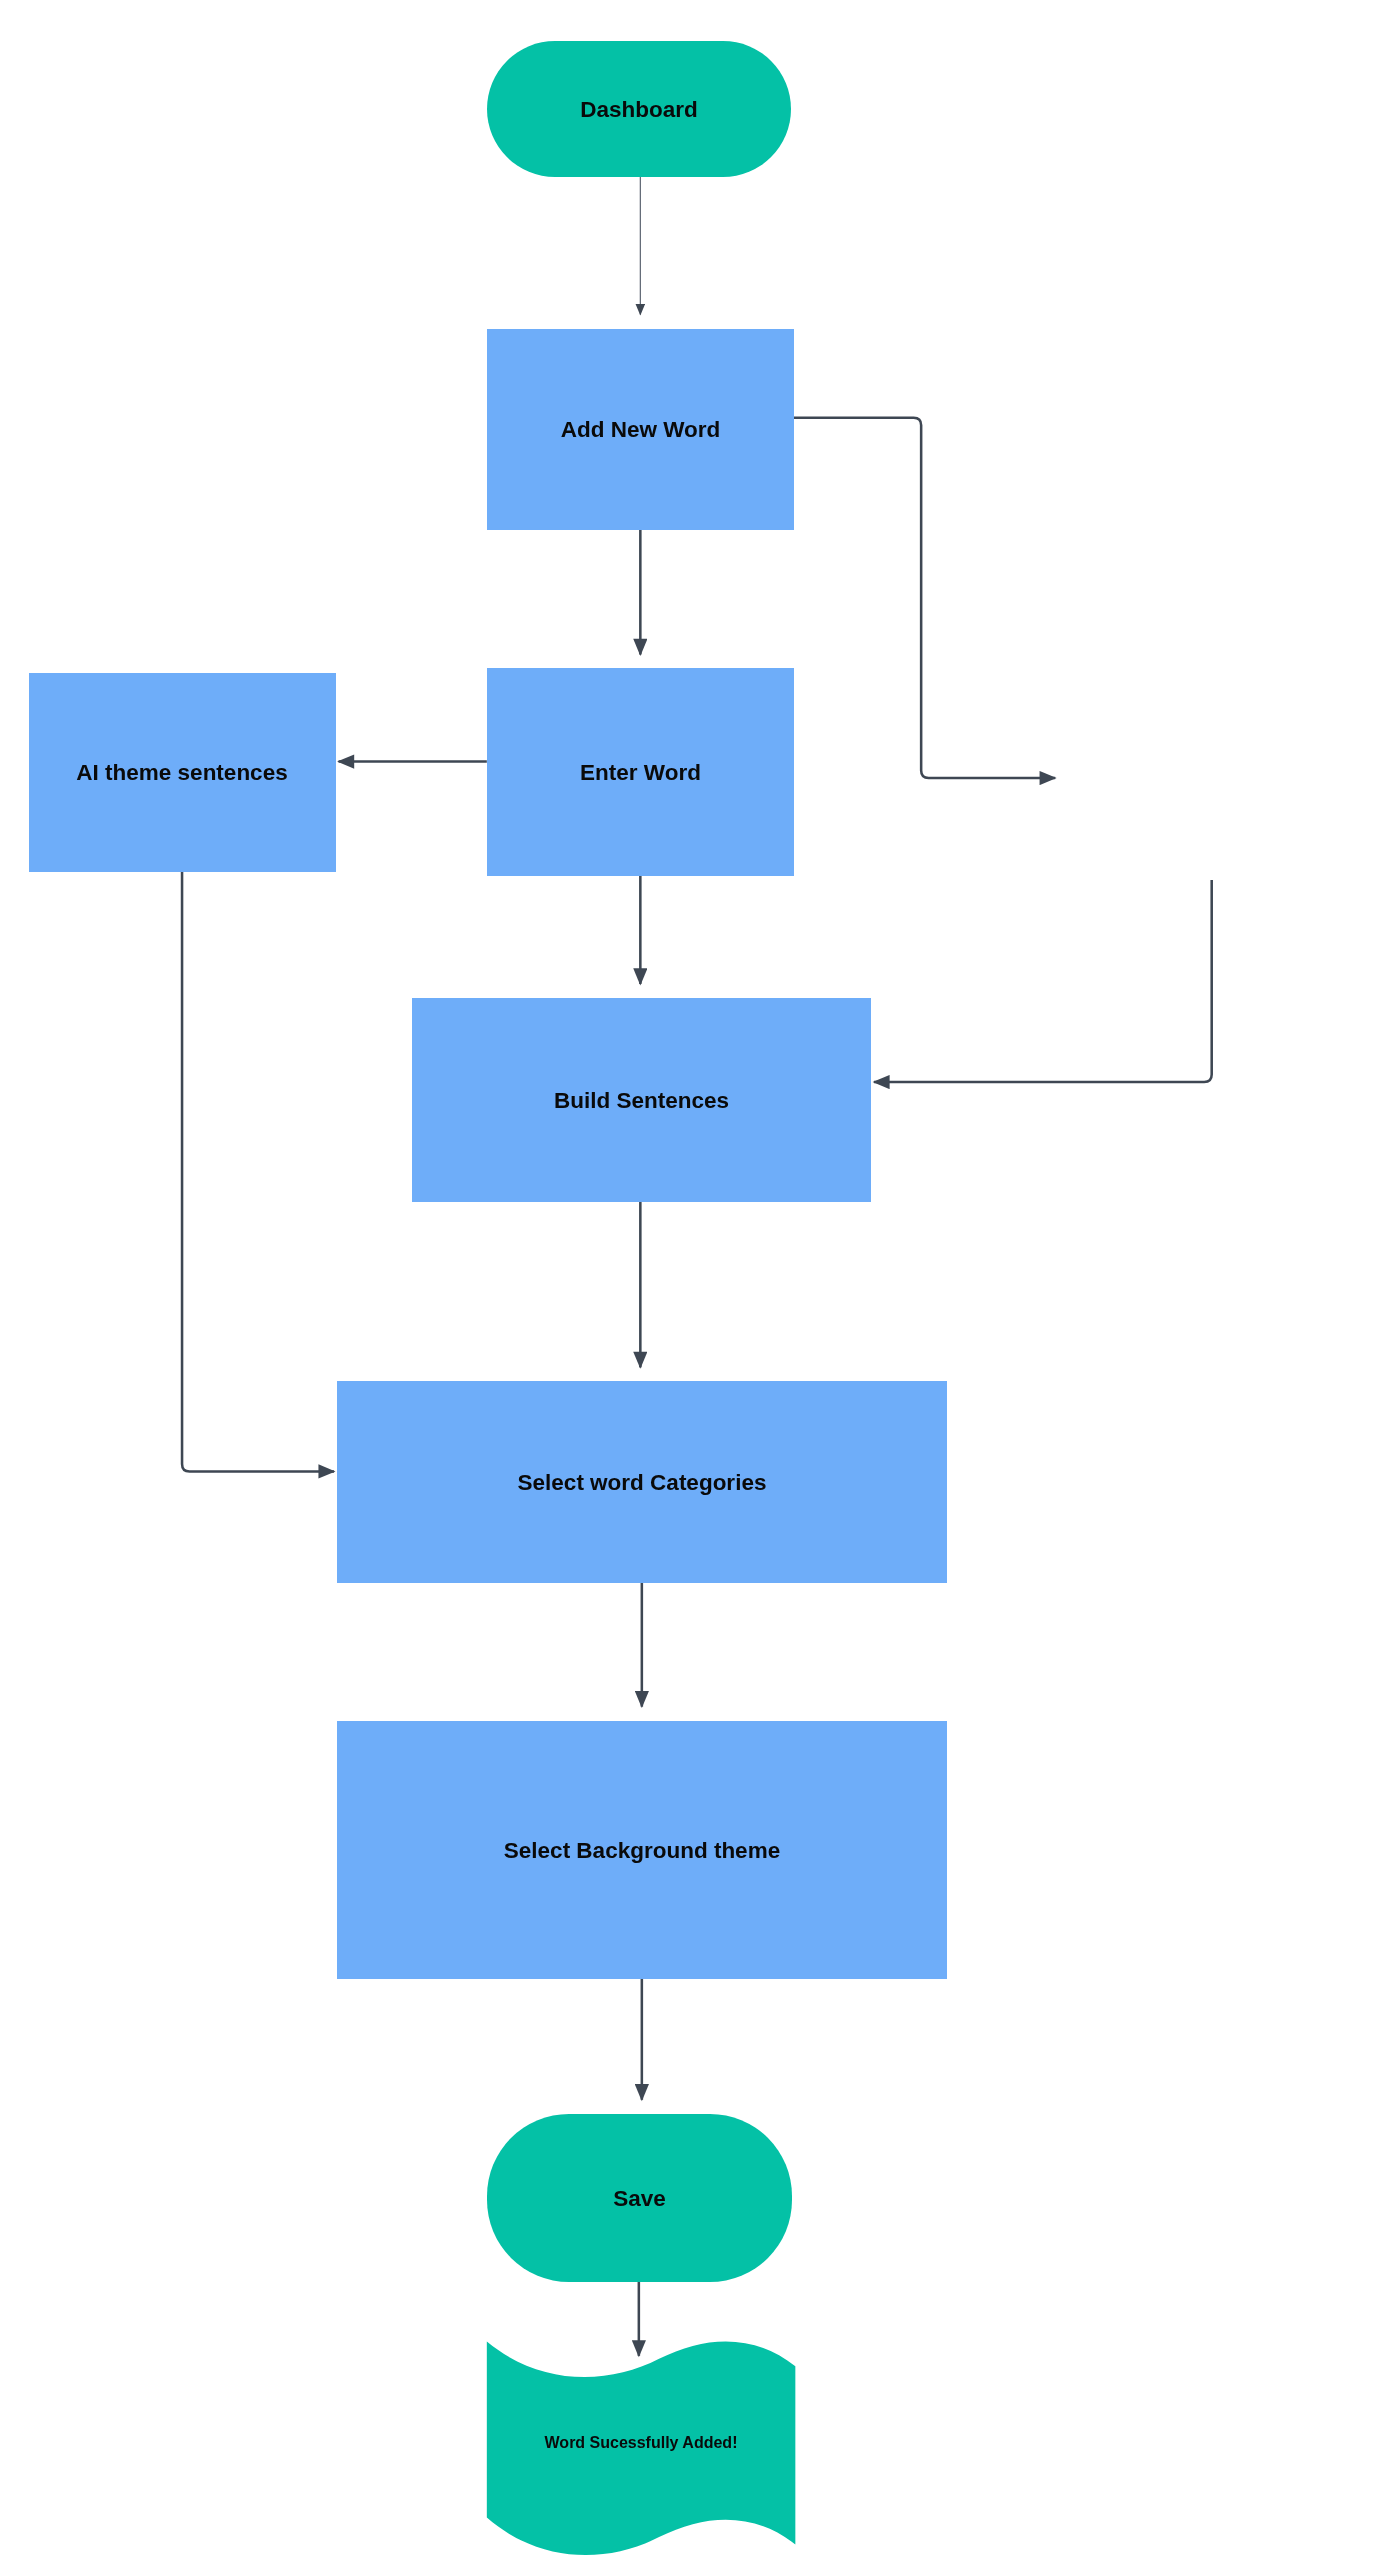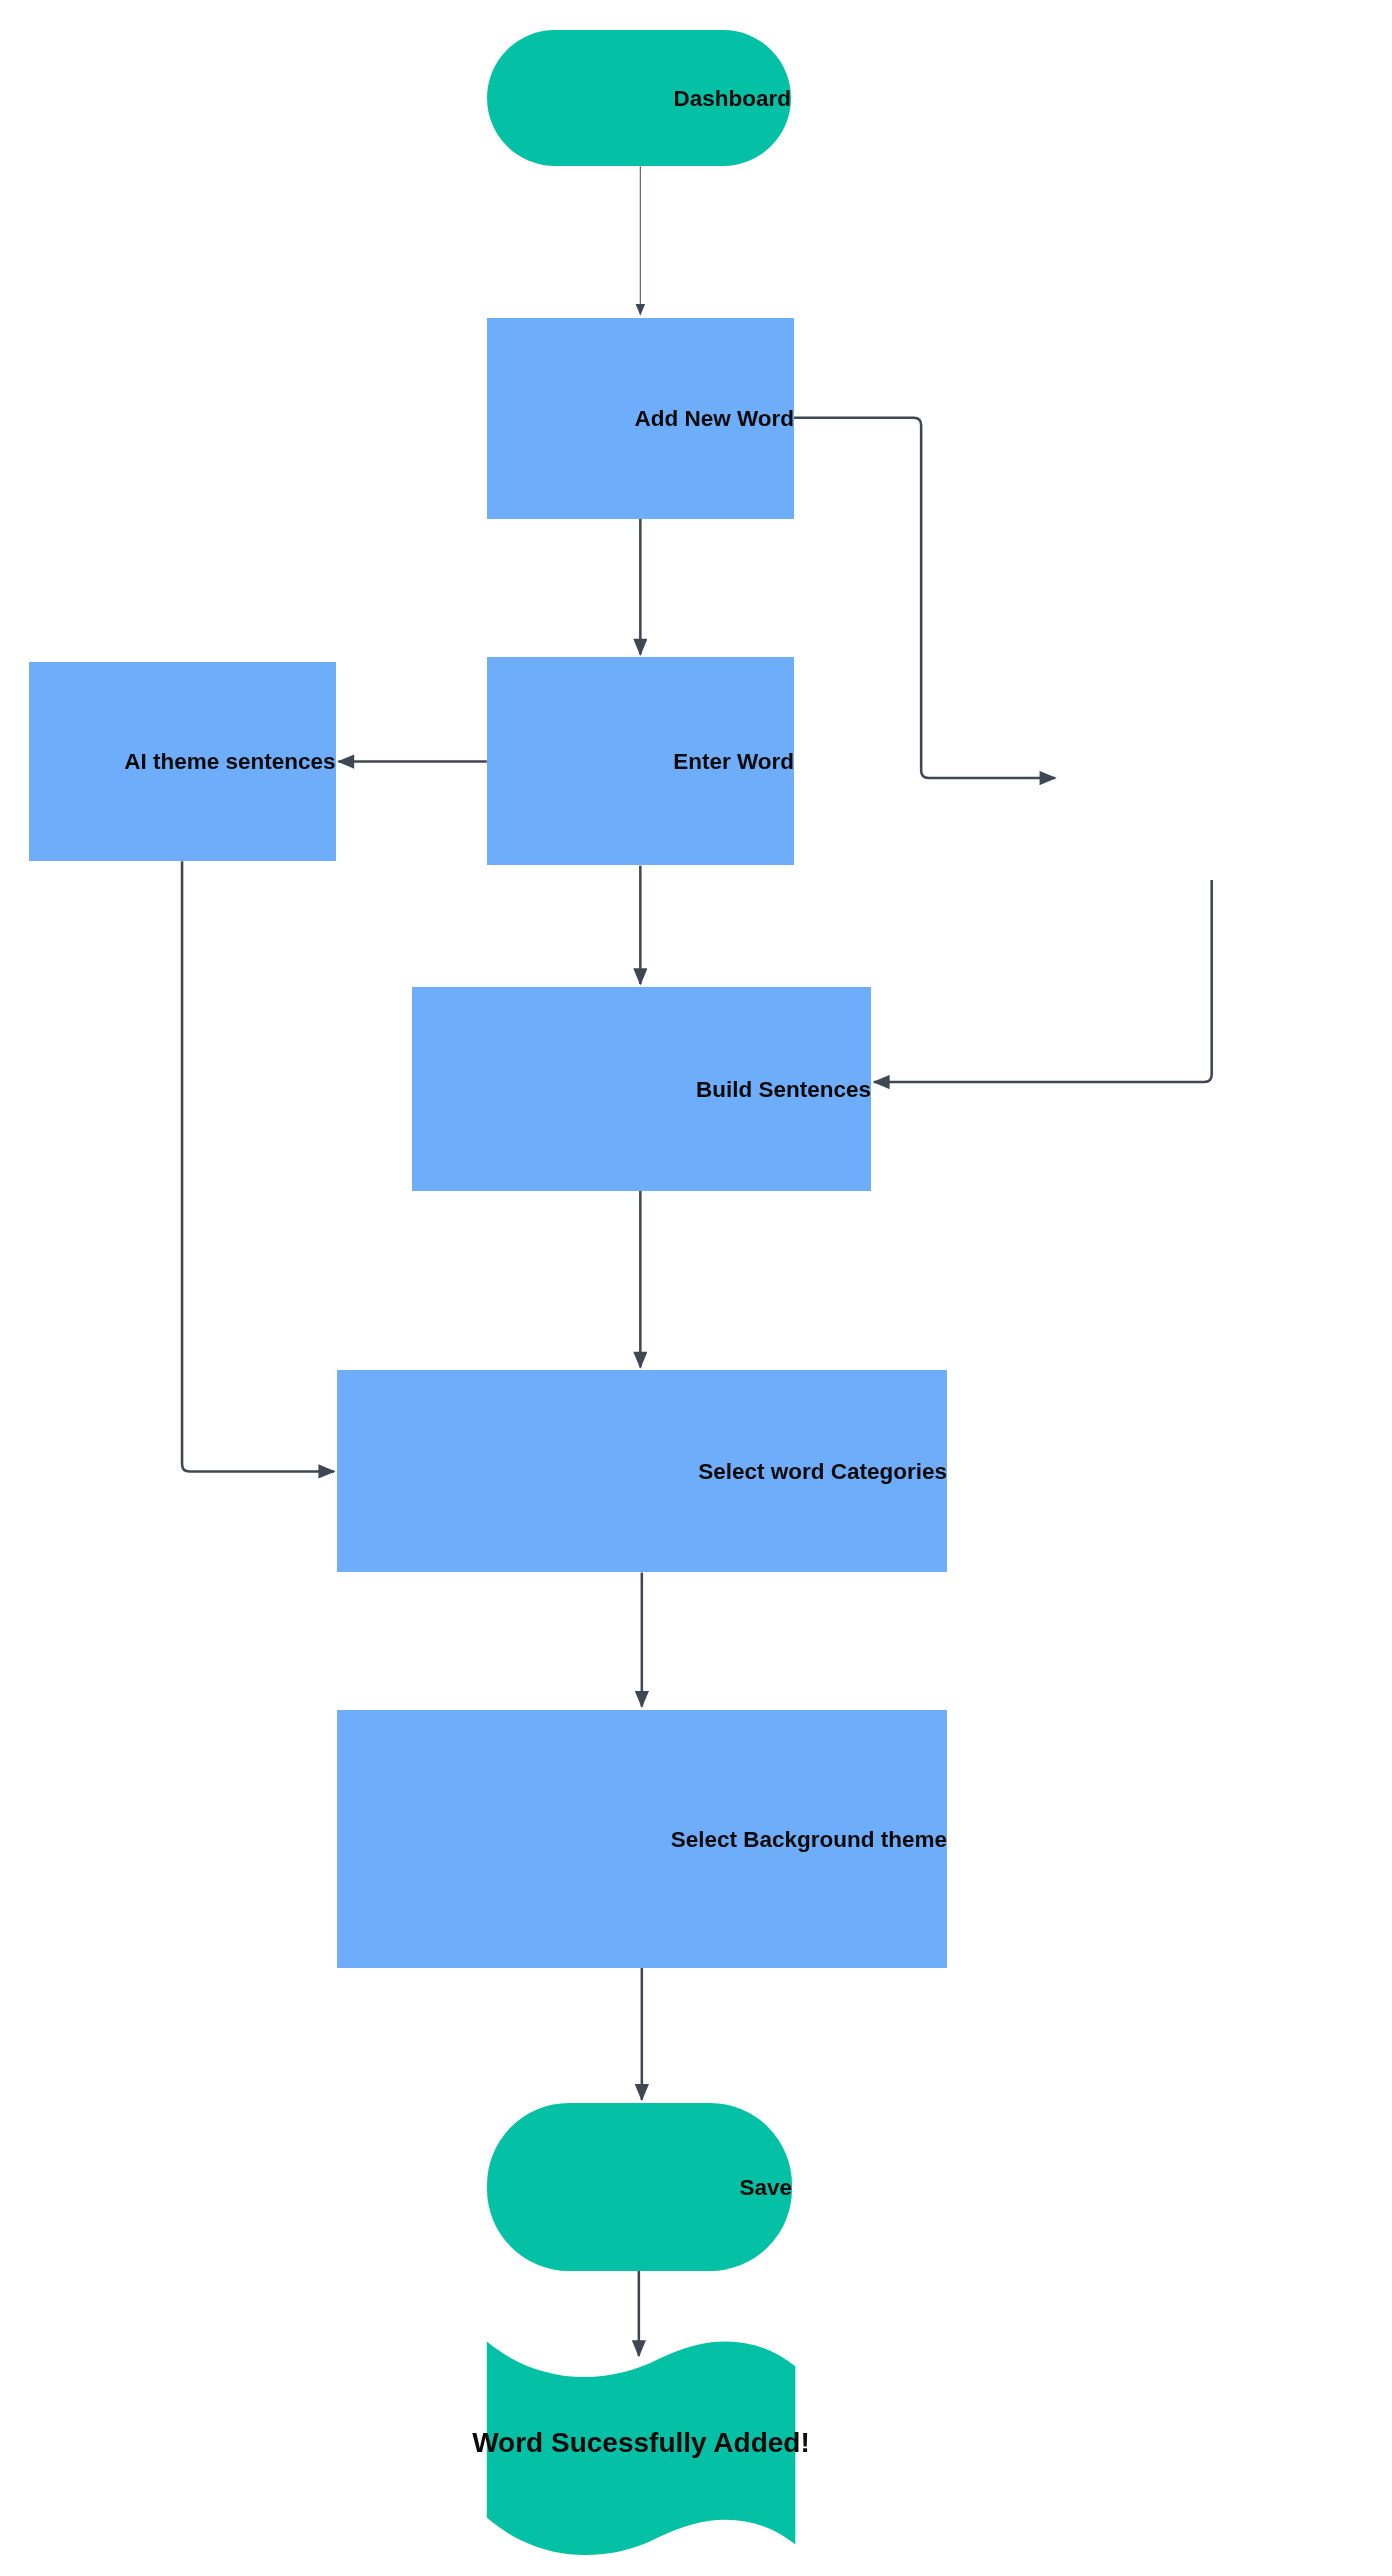--- a/index.html
+++ b/index.html
@@ -30,35 +30,36 @@
   }
   .edge-light{
     stroke:var(--connector-light);
     stroke-width:1.6px;
   }
   .arrowhead{fill:var(--connector);stroke:none;}
   .node{
     position:absolute;
     display:flex;
     align-items:center;
-    justify-content:flex-end;
+    justify-content:center;
     text-align:center;
     font-weight:700;
     font-size:22.5px;
     color:var(--label);
     box-sizing:border-box;
     line-height:1.2;
+    margin-top:11px;
   }
   .process{border-radius:0;}
   .terminator{border-radius:82px;}
   .wave-label{
     position:absolute;
     transform:translate(-50%,-50%);
     font-weight:700;
-    font-size:28px;
+    font-size:16px;
     color:var(--label);
     white-space:nowrap;
   }
 </style>
 </head>
 <body>
 
 <div class="stage" style="width: 1393px; height: 2576px; background: rgb(255, 255, 255);">
   <svg class="layer" viewBox="0 0 1860 3440" xmlns="http://www.w3.org/2000/svg">
     <defs>

